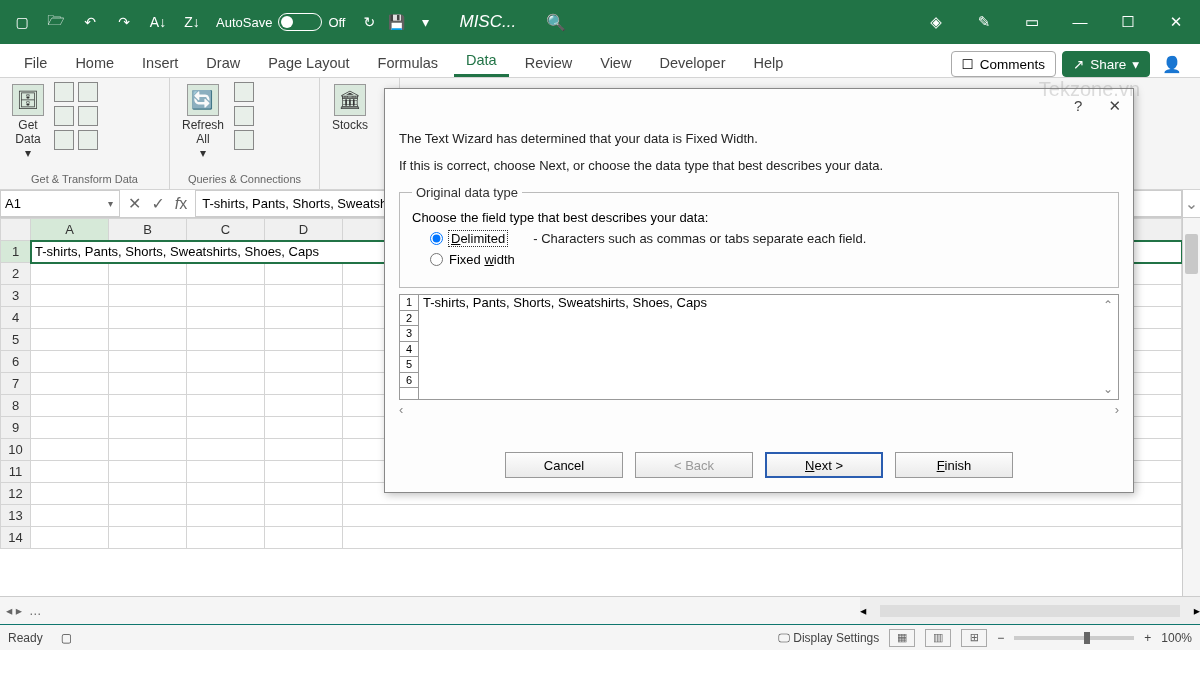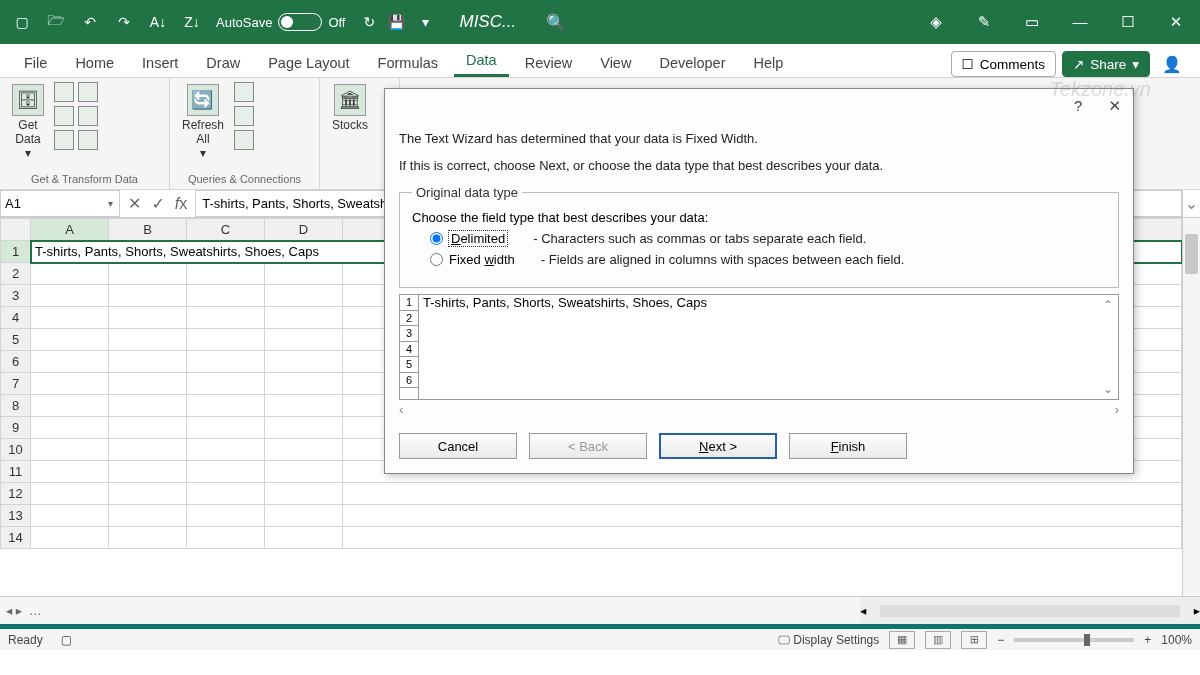--- a/index.html
+++ b/index.html
@@ -60,21 +60,21 @@
 
 .sheetrow { height: 28px; background: #f5f5f5; border-top: 1px solid #ccc; display: flex; align-items: stretch; font-size: 12.5px; }
 .sheetrow .nav { display: flex; align-items: center; padding: 0 6px; gap: 4px; color: #666; }
 .sheetrow .stabs { display: flex; align-items: flex-end; }
 .sheetrow .stab { padding: 4px 12px; border: 1px solid #ccc; border-bottom: none; background: #e8e8e8; margin-right: -1px; color: #217346; }
 .sheetrow .stab.active { background: #fff; border-bottom: 1px solid #fff; font-weight: bold; }
 .sheetrow .hscroll { margin-left: auto; width: 340px; background: #eee; display: flex; align-items: center; }
 .sheetrow .hscroll .tr { flex:1; height:12px; background:#ddd; margin:0 14px; position:relative; }
 
 
-.status { height: 26px; background: #f5f5f5; border-top: 5px solid #0f766e; display: flex; align-items: center; font-size: 12px; color: #444; padding: 0 8px; }
+.status { height: 26px; background: #f5f5f5; border-top: 1px solid #0f766e; display: flex; align-items: center; font-size: 12px; color: #444; padding: 0 8px; }
 .status .right { margin-left: auto; display: flex; align-items: center; gap: 10px; }
 .status .viewbtn { width: 26px; height: 18px; border: 1px solid #aaa; display:flex;align-items:center;justify-content:center;font-size:11px;color:#666; }
 .status .slider { width: 120px; height: 4px; background: #ccc; position: relative; }
 .status .slider::after { content:""; position:absolute; left:58%; top:-4px; width:6px; height:12px; background:#666; }
 
 
 .dialog { position: absolute; left: 384px; top: 88px; width: 750px; background: #fdfdfd; border: 1px solid #888; box-shadow: 2px 2px 8px rgba(0,0,0,.25); z-index: 50; font-size: 13px; }
 .dialog .titlerow { display: flex; align-items: center; padding: 8px 12px; }
 .dialog .titlerow .title { font-size: 15px; }
 .dialog .titlerow .sp { margin-left: auto; display: flex; gap: 26px; color: #444; font-size: 15px; }
@@ -85,26 +85,26 @@
 .dialog .radio-row { display: flex; align-items: center; gap: 6px; margin: 6px 0 6px 18px; }
 .dialog .radio-row label u { text-decoration: underline; }
 .dialog .radio-desc { margin-left: 20px; color: #222; }
 .dialog .radio-row .sel { outline: 1px dotted #333; padding: 0 2px; }
 .preview-label { margin-top: 34px; }
 .preview { border: 1px solid #999; height: 106px; margin-top: 6px; background: #fff; font-family: "Courier New", monospace; font-size: 13px; overflow: hidden; display:flex; }
 .preview .nums { border-right: 1px solid #999; }
 .preview .nums div { border-bottom: 1px solid #999; width: 18px; text-align: center; font-size: 11px; line-height: 15px; height: 15.5px; }
 .preview .txt { padding: 0 4px; line-height: 16px; }
 .preview-arrows { display:flex; justify-content:space-between; color:#888; font-size:13px; padding: 2px 0; }
-.dlg-buttons { display: flex; justify-content: flex-start; gap: 12px; margin-top: 14px; }
+.dlg-buttons { display: flex; justify-content: center; gap: 12px; margin-top: 33px; }
 .dlg-buttons button { width: 118px; height: 26px; background: linear-gradient(#fdfdfd,#eaeaea); border: 1px solid #999; font-size: 13px; cursor: pointer; }
 .dlg-buttons button.def { border: 2px solid #2a5db0; }
 .dlg-buttons button:disabled { color: #999; }
 .side-arr { position:absolute; right:6px; color:#888; font-size:12px; }
-.watermark { position: absolute; right: 49px; top: 78px; color: rgba(120,120,120,.25); font-size: 20px; font-style: italic; pointer-events: none; z-index: 100; }
+.watermark { position: absolute; right: 60px; top: 78px; color: rgba(120,120,120,.25); font-size: 20px; pointer-events: none; z-index: 100; }
 </style>
 </head>
 <body>
 
 <div class="titlebar">
   <div class="qat">
     <span class="qat-item">▢</span>
     <span class="qat-item">🗁</span>
     <span class="qat-item">↶</span>
     <span class="qat-item">↷</span>
@@ -374,21 +374,20 @@
       <legend>Original data type</legend>
       <div style="margin-bottom:6px">Choose the field type that best describes your data:</div>
       <div class="radio-row">
         <input type="radio" checked="" style="">
         <label class="sel"><u>D</u>elimited</label>
         <span class="radio-desc">- Characters such as commas or tabs separate each field.</span>
       </div>
       <div class="radio-row">
         <input type="radio" style="">
         <label>Fixed <u>w</u>idth</label>
-        <span class="radio-desc">- Fields are aligned in columns with spaces between each field.</span>
       </div>
     </fieldset>
 
     <div style="position:relative">
       <div class="preview">
         <div class="nums">
           <div>1</div>
             <div>2</div>
             <div>3</div>
             <div>4</div>

